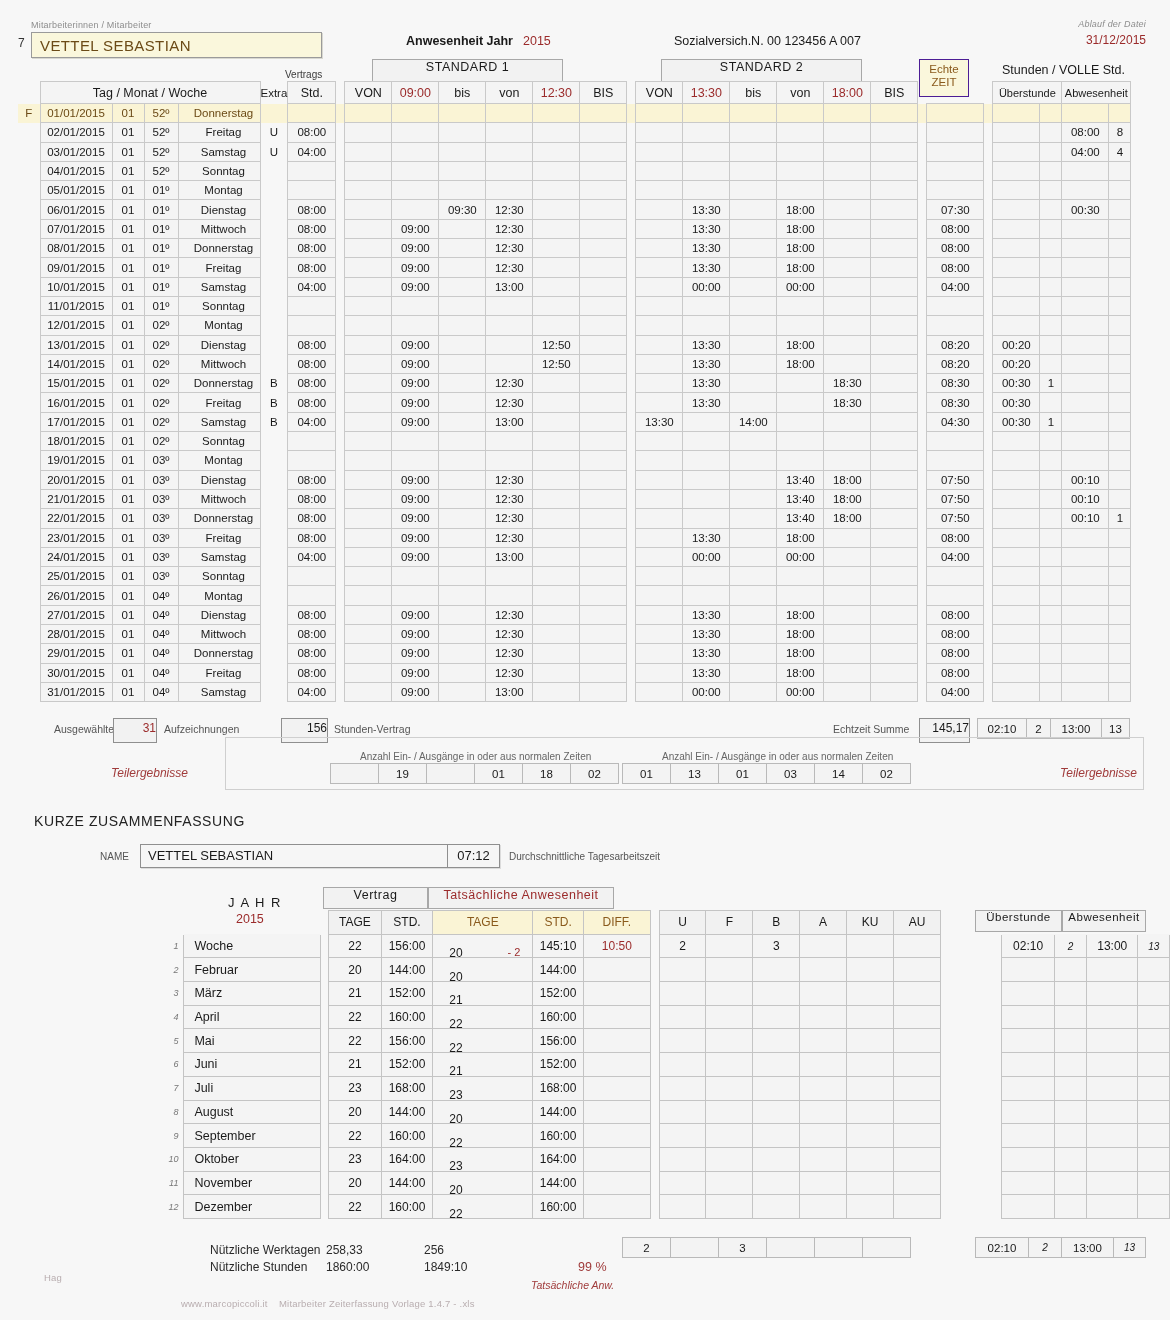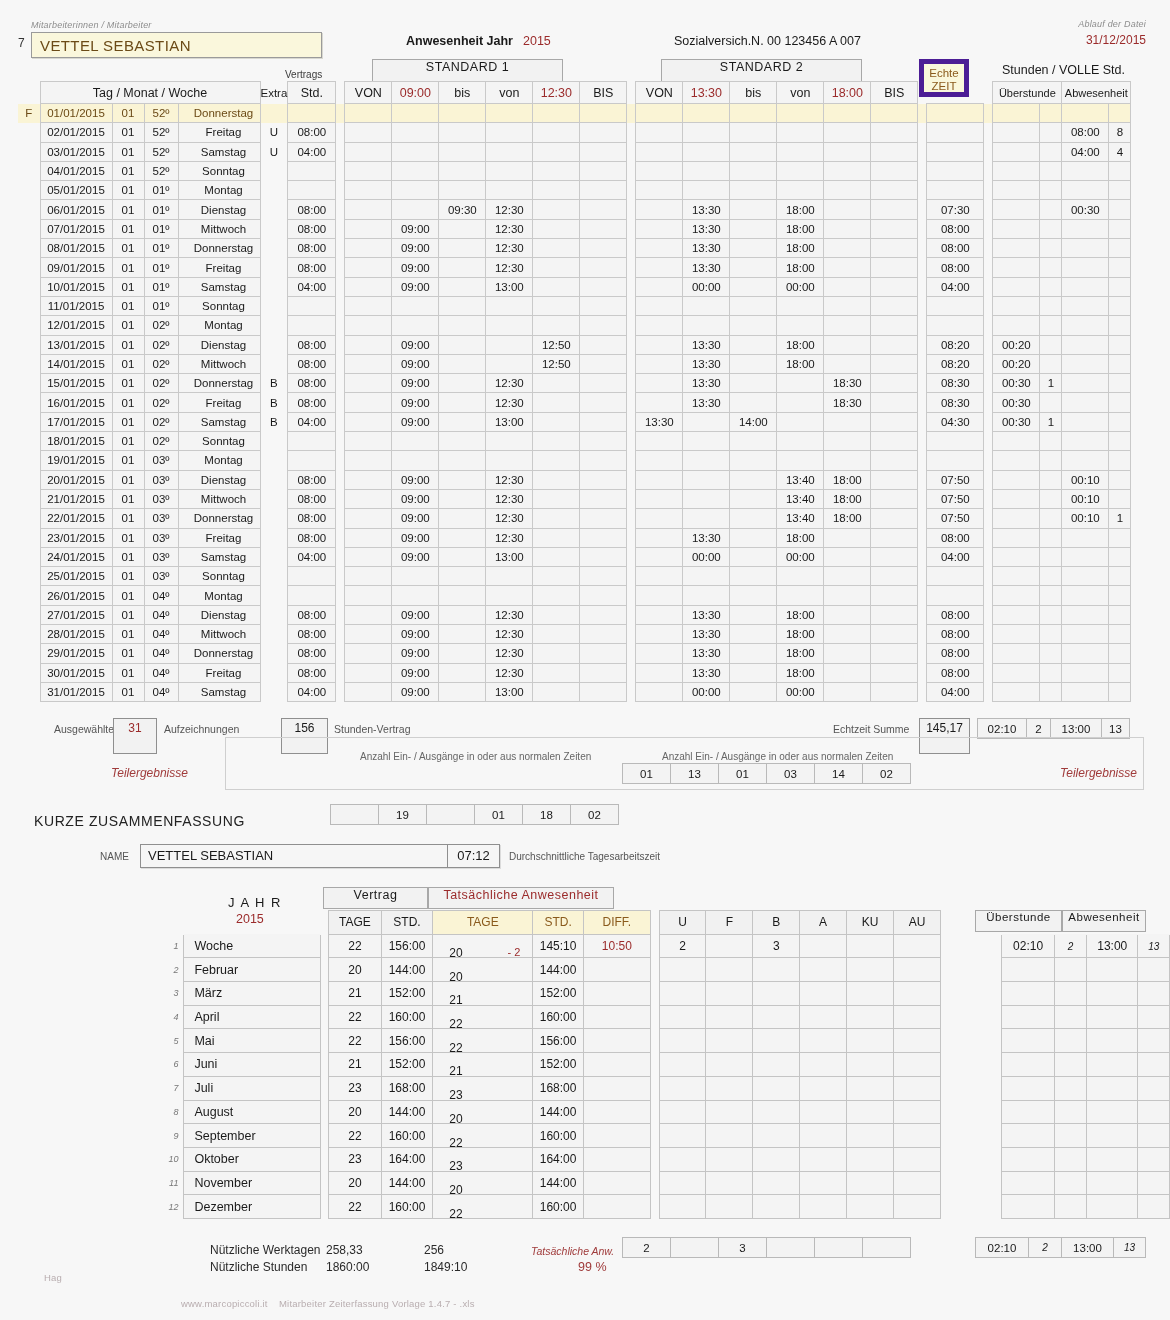--- a/index.html
+++ b/index.html
@@ -15,21 +15,21 @@
     position: relative;
     width: 1170px; height: 1320px;
     background: #f7f7f7;
   }
   .abs { position: absolute; }
 
   
   table { border-collapse: collapse; }
   td, th { padding: 0; font-weight: normal; }
 
-  .lbl-tiny { font-size: 9px; color: #8d8d8d; letter-spacing: .2px; font-style: italic; }
+  .lbl-tiny { font-size: 9px; color: #8d8d8d; letter-spacing: .2px; }
   .lbl-small { font-size: 10px; color: #3a3a3a; }
   .lbl-sm-grey { font-size: 10.5px; color: #555; }
   .red { color: #9b2b2b; }
   .redsoft { color: #a03b3b; }
   .ital { font-style: italic; }
 
   
   .namebox {
     background: #faf7dc;
     border: 1px solid #9a9a9a;
@@ -85,34 +85,34 @@
   .c-echt { width: 57px; }
   .c-ue   { width: 47px; }
   .c-uen  { width: 22px; }
   .c-ab   { width: 47px; }
   .c-abn  { width: 22px; }
 
   .sep { width: 9px; border: none !important; background: transparent !important; }
 
   .echte-box {
     background: #faf7dc;
-    border: 5px solid #4c1d95;
+    border: 1px solid #4c1d95;
     text-align: center;
     font-size: 11.5px;
     color: #8a5a1c;
     line-height: 13px;
     padding: 3px 2px;
   }
 
   .numbox {
     border: 1px solid #8f8f8f;
     background: #f2f2f2;
-    text-align: center;
+    text-align: right;
     font-size: 12px;
-    height: 36px;
+    height: 25px;
     line-height: 19px;
   }
 
   .thinbox td {
     border: 1px solid #b9b9b9;
     background: #f3f3f3;
     text-align: center;
     font-size: 11.5px;
     height: 20px;
   }
@@ -1165,21 +1165,21 @@
       </table>
   </div>
 
   <div class="abs panel" style="left:225px; top:737px; width:919px; height:53px;"></div>
   <div class="abs ital redsoft" style="left:111px; top:766px; font-size:12px;">Teilergebnisse</div>
   <div class="abs ital redsoft" style="left:1060px; top:766px; font-size:12px;">Teilergebnisse</div>
 
   <div class="abs lbl-small" style="left:360px; top:751px; color:#666;">Anzahl Ein- / Ausgänge in oder aus normalen Zeiten</div>
   <div class="abs lbl-small" style="left:662px; top:751px; color:#666;">Anzahl Ein- / Ausgänge in oder aus normalen Zeiten</div>
 
-  <div class="abs" style="left:330px; top:804px;border-radius:6px;">
+  <div class="abs" style="left:330px; top:763px;border-radius:6px;">
     <table class="thinbox" id="entries-left">
         <tbody>
           <tr>
             <td style="width: 48px;"></td>
             <td style="width: 48px;">19</td>
             <td style="width: 48px;"></td>
             <td style="width: 48px;">01</td>
             <td style="width: 48px;">18</td>
             <td style="width: 48px;">02</td>
           </tr>
@@ -1547,21 +1547,21 @@
         </tbody>
     </table>
   </div>
 
   <div class="abs footline" style="left:210px; top:1243px;">Nützliche Werktagen</div>
   <div class="abs footline" style="left:210px; top:1260px;">Nützliche Stunden</div>
   <div class="abs footline" style="left:326px; top:1243px;">258,33</div>
   <div class="abs footline" style="left:326px; top:1260px;">1860:00</div>
   <div class="abs footline" style="left:424px; top:1243px;">256</div>
   <div class="abs footline" style="left:424px; top:1260px;">1849:10</div>
-  <div class="abs ital redsoft" style="left:531px; top:1245px; font-size:10.5px;">Tatsächliche Anw.</div>
+  <div class="abs ital redsoft" style="left:531px; top:1279px; font-size:10.5px;">Tatsächliche Anw.</div>
   <div class="abs redsoft" style="left:578px; top:1260px; font-size:12.5px;">99 %</div>
 
   <div class="abs" style="left:622px; top:1237px;">
     <table class="thinbox" id="extra-totals">
         <tbody>
           <tr>
             <td style="width: 48px;">2</td>
             <td style="width: 48px;"></td>
             <td style="width: 48px;">3</td>
             <td style="width: 48px;"></td>

